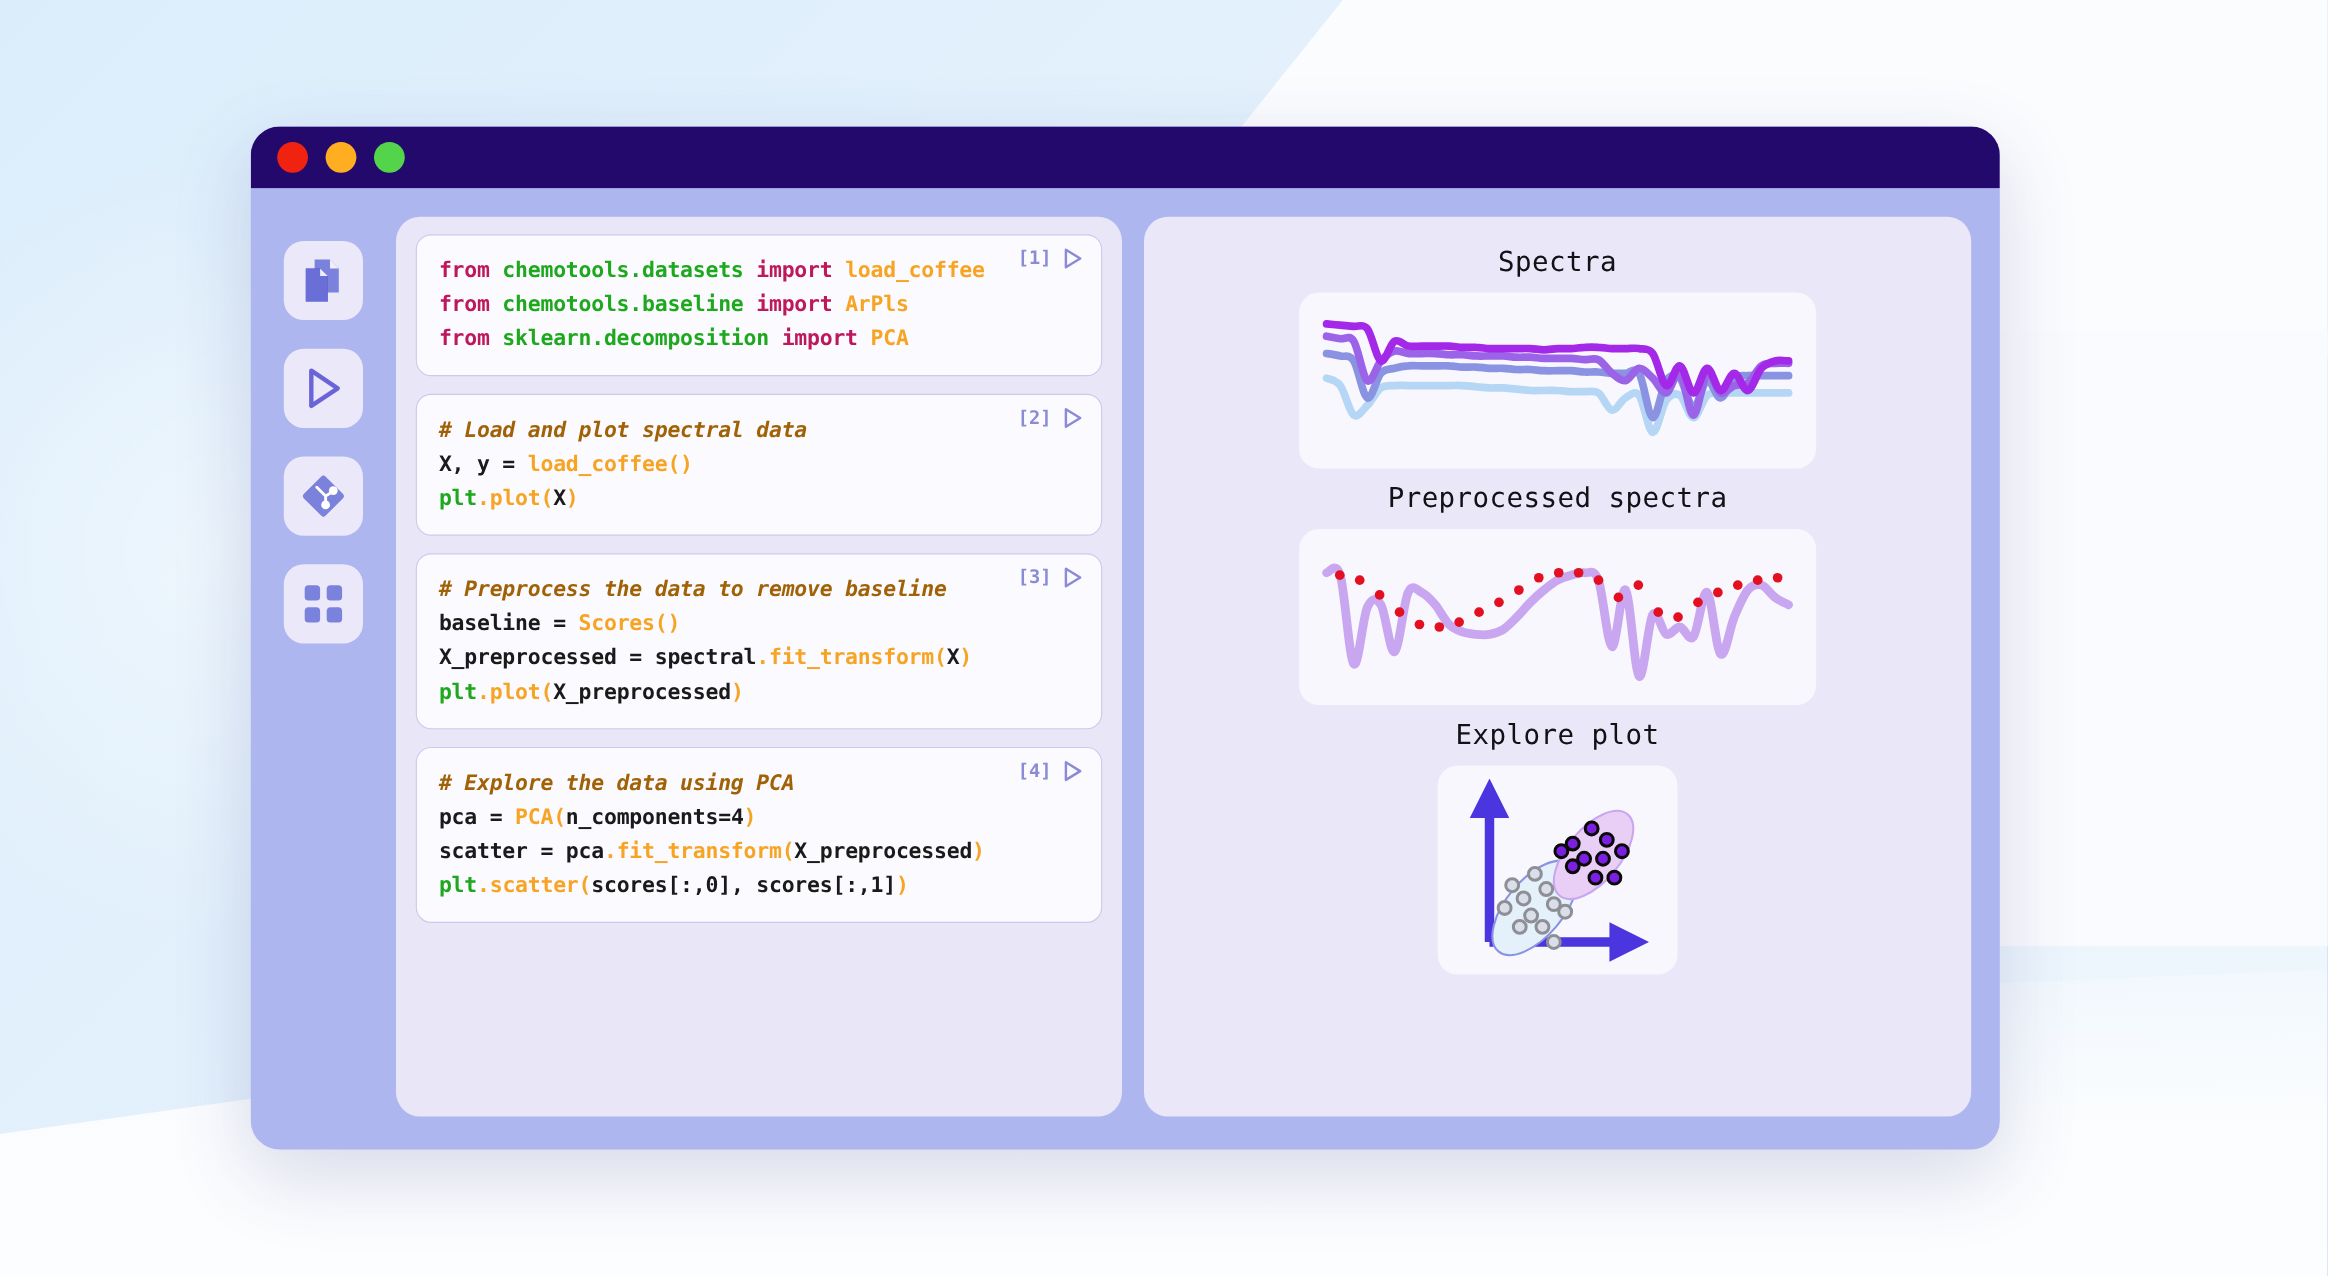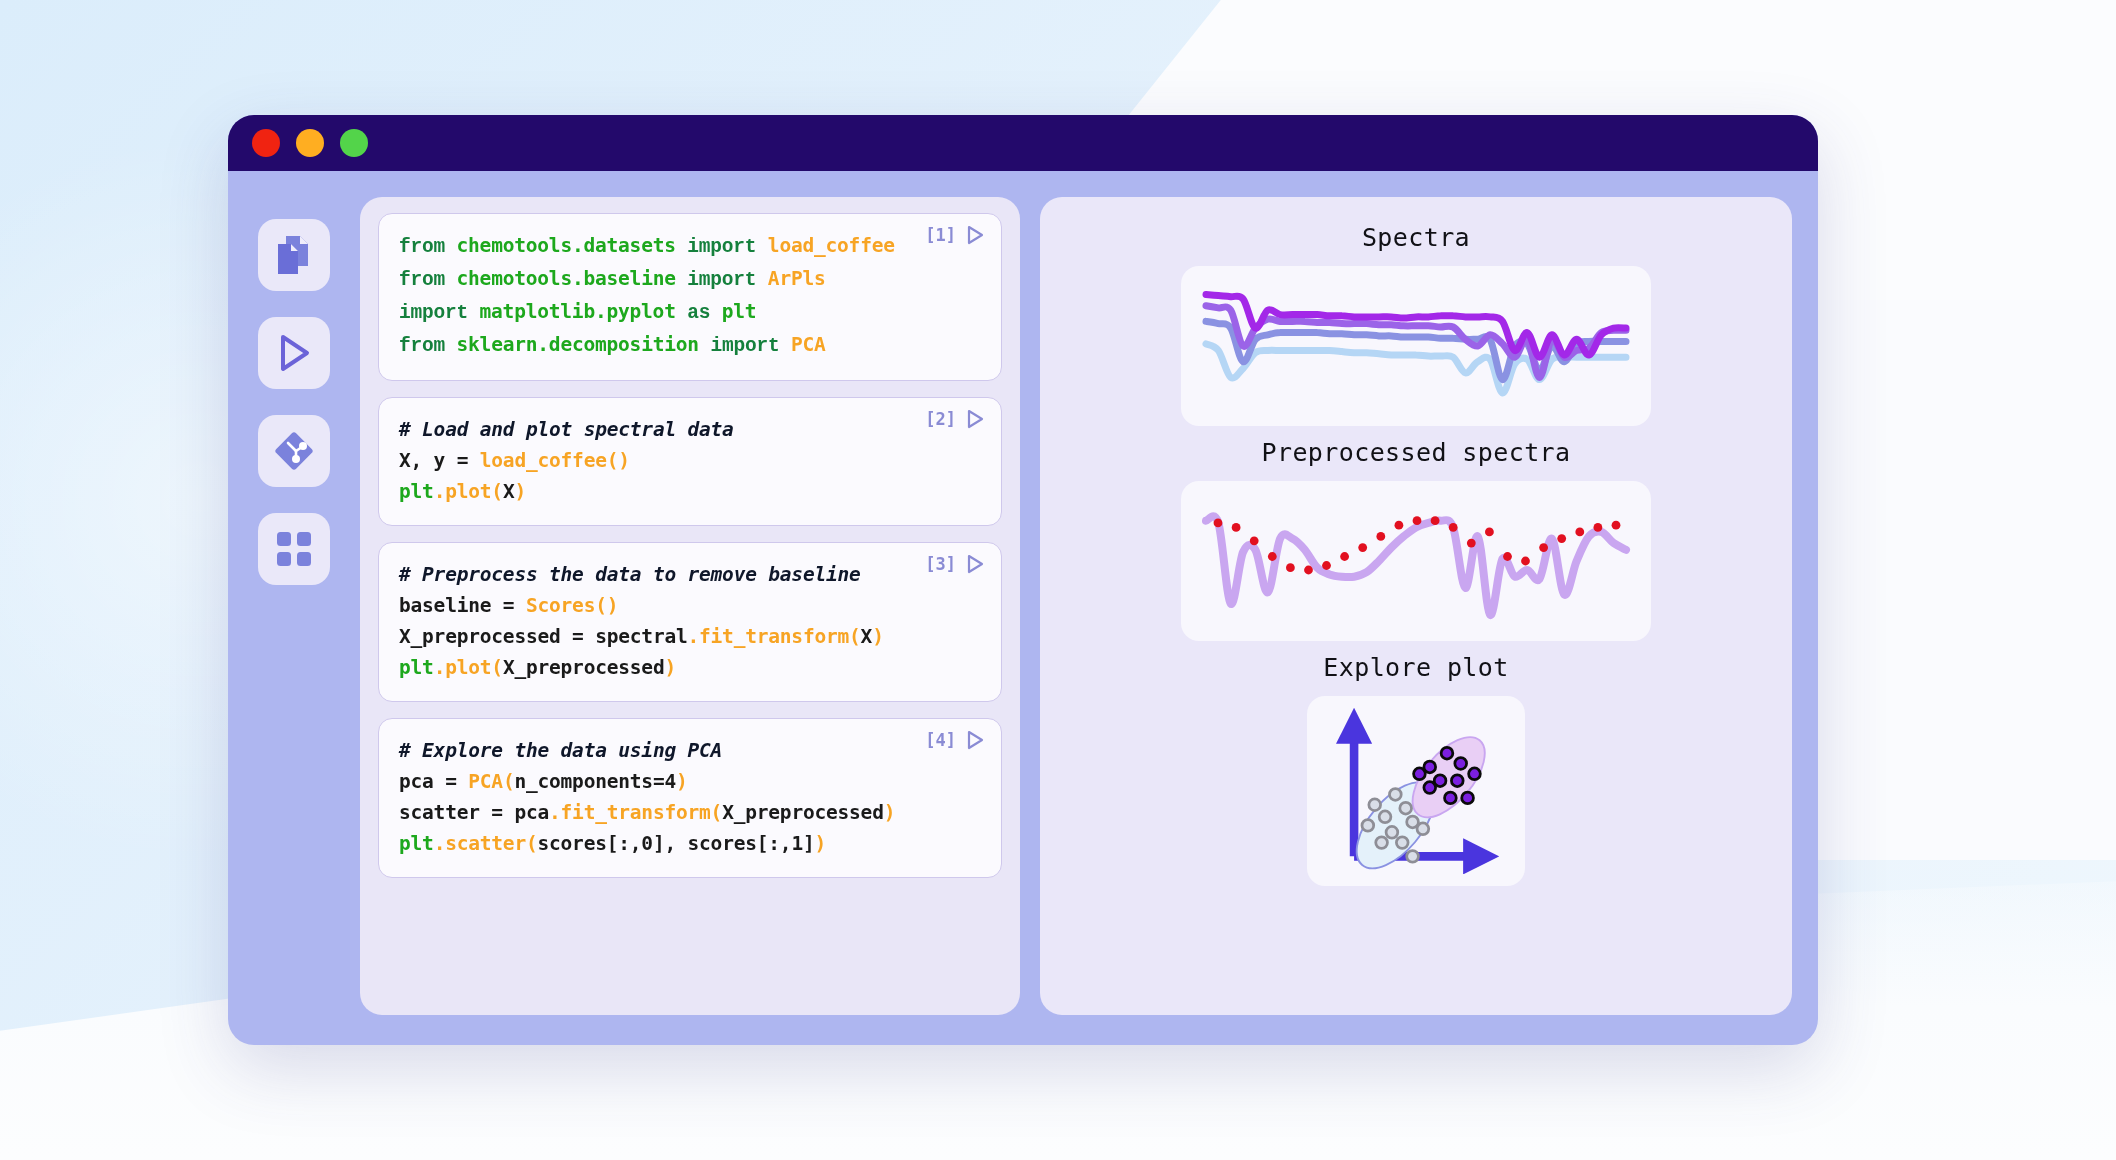--- a/index.html
+++ b/index.html
@@ -112,24 +112,24 @@
     display: flex; align-items: center; gap: 9px;
   }
   .exec-count {
     color: #8A8BD4;
     font-size: 17px;
     font-weight: bold;
   }
   .run-icon { cursor: pointer; display:flex; }
 
   
-  .k  { color: #15803d; font-family: Liberation Mono, monospace; }   
+  .k  { color: #be185d; }   
   .m  { color: #1DA81D; }   
   .f  { color: #F7A424; text-align: center; }   
-  .c  { color: #0f172a; font-style: italic; } 
+  .c  { color: #a16207; font-style: italic; } 
   .p  { color: #1A1A1A; }   
   .o  { color: #F7A424; }   
 
   
   .plots-panel {
     flex: 1;
     background: #EAE7F9;
     border-radius: 22px;
     padding: 18px 26px 9px 26px;
     display: flex; flex-direction: column;
@@ -227,21 +227,20 @@
           <div class="cell-meta">
             <span class="exec-count">[1]</span>
             <span class="run-icon">
               <svg width="20" height="22" viewBox="0 0 20 22">
                 <path d="M4 3 L17 11 L4 19 Z" fill="none" stroke="#8A8BD4" stroke-width="2.2" stroke-linejoin="round"></path>
               </svg>
             </span>
           </div>
           <div class="cell-line"><span class="k">from </span><span class="m">chemotools.datasets </span><span class="k">import </span><span class="f">load_coffee</span></div>
           <div class="cell-line"><span class="k">from </span><span class="m">chemotools.baseline </span><span class="k">import </span><span class="f">ArPls</span></div>
-          <div class="cell-line"><span class="k">import </span><span class="m">matplotlib.pyplot </span><span class="k">as </span><span class="m">plt</span></div>
           <div class="cell-line"><span class="k">from </span><span class="m">sklearn.decomposition </span><span class="k">import </span><span class="f">PCA</span></div>
         </div>
         <div class="cell">
           <div class="cell-meta">
             <span class="exec-count">[2]</span>
             <span class="run-icon">
               <svg width="20" height="22" viewBox="0 0 20 22">
                 <path d="M4 3 L17 11 L4 19 Z" fill="none" stroke="#8A8BD4" stroke-width="2.2" stroke-linejoin="round"></path>
               </svg>
             </span>

